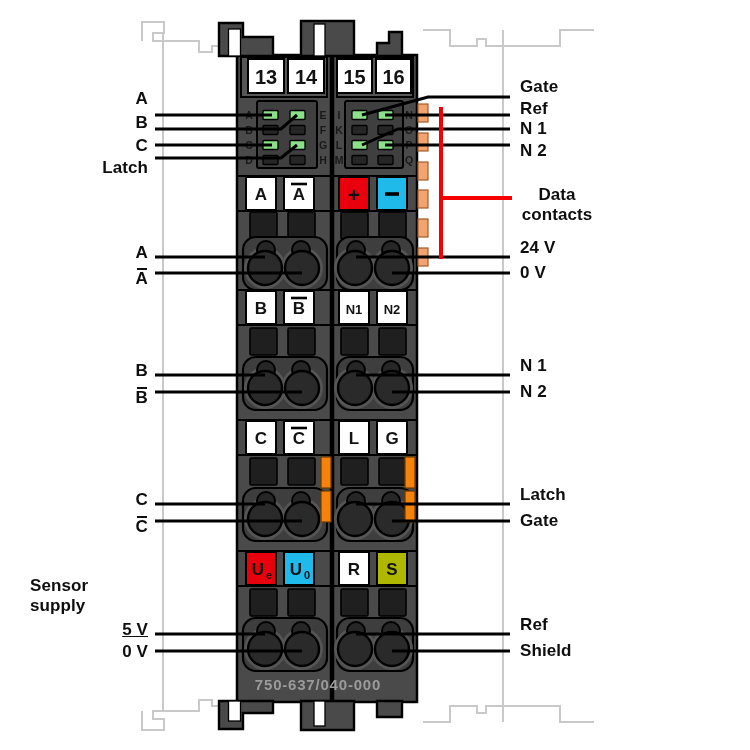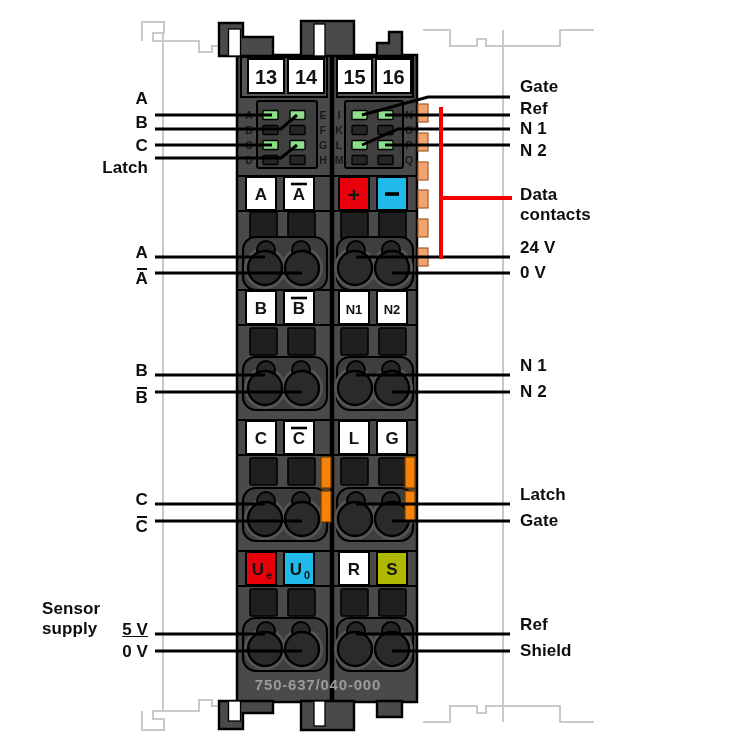--- a/index.html
+++ b/index.html
@@ -6,22 +6,22 @@
   .stage{position:relative;width:594px;height:750px;background:#ffffff;overflow:hidden;
          font-family:"Liberation Sans",sans-serif;}
   #chrome{position:absolute;left:0;top:0;}
   #chrome text{font-family:"Liberation Sans",sans-serif;font-weight:700;}
   #labels{position:absolute;left:0;top:0;width:750px;height:750px;}
   .lbl{position:absolute;font:bold 17px/20px "Liberation Sans",sans-serif;color:#0e0e0e;
        white-space:pre-line;letter-spacing:0.1px;}
   .lbl.r{text-align:right;}
   .neg{padding-top:3px;}
   .neg::after{content:"";position:absolute;left:1px;right:1px;top:2px;border-top:2.6px solid #0e0e0e;}
-  #sensor{left:30px;top:599px;margin-left:12px;}
-  #dcl{left:520px;top:185px;}
+  #sensor{left:30px;top:576px;}
+  #dcl{left:520px;top:185px;text-align:center;}
 </style>
 </head>
 <body>
 
 <div class="stage">
   <svg id="chrome" width="750" height="750" viewBox="0 0 750 750">
       <path d="M142,41 L142,22 L164,22 L164,33 L153,33 L153,41 L199,41 L199,52 L212,52 L212,46 L219,46 L219,52" fill="none" stroke="#c9c9c9" stroke-width="2"></path>
       <path d="M163,34 L163,711" fill="none" stroke="#c9c9c9" stroke-width="2"></path>
       <path d="M142,711 L142,730 L164,730 L164,719 L153,719 L153,711 L199,711 L199,700 L212,700 L212,706 L219,706 L219,700" fill="none" stroke="#c9c9c9" stroke-width="2"></path>
       <path d="M423,30 L450,30 L450,46 L477,46 L477,39 L486,39 L486,46 L503,46" fill="none" stroke="#c9c9c9" stroke-width="2"></path>

